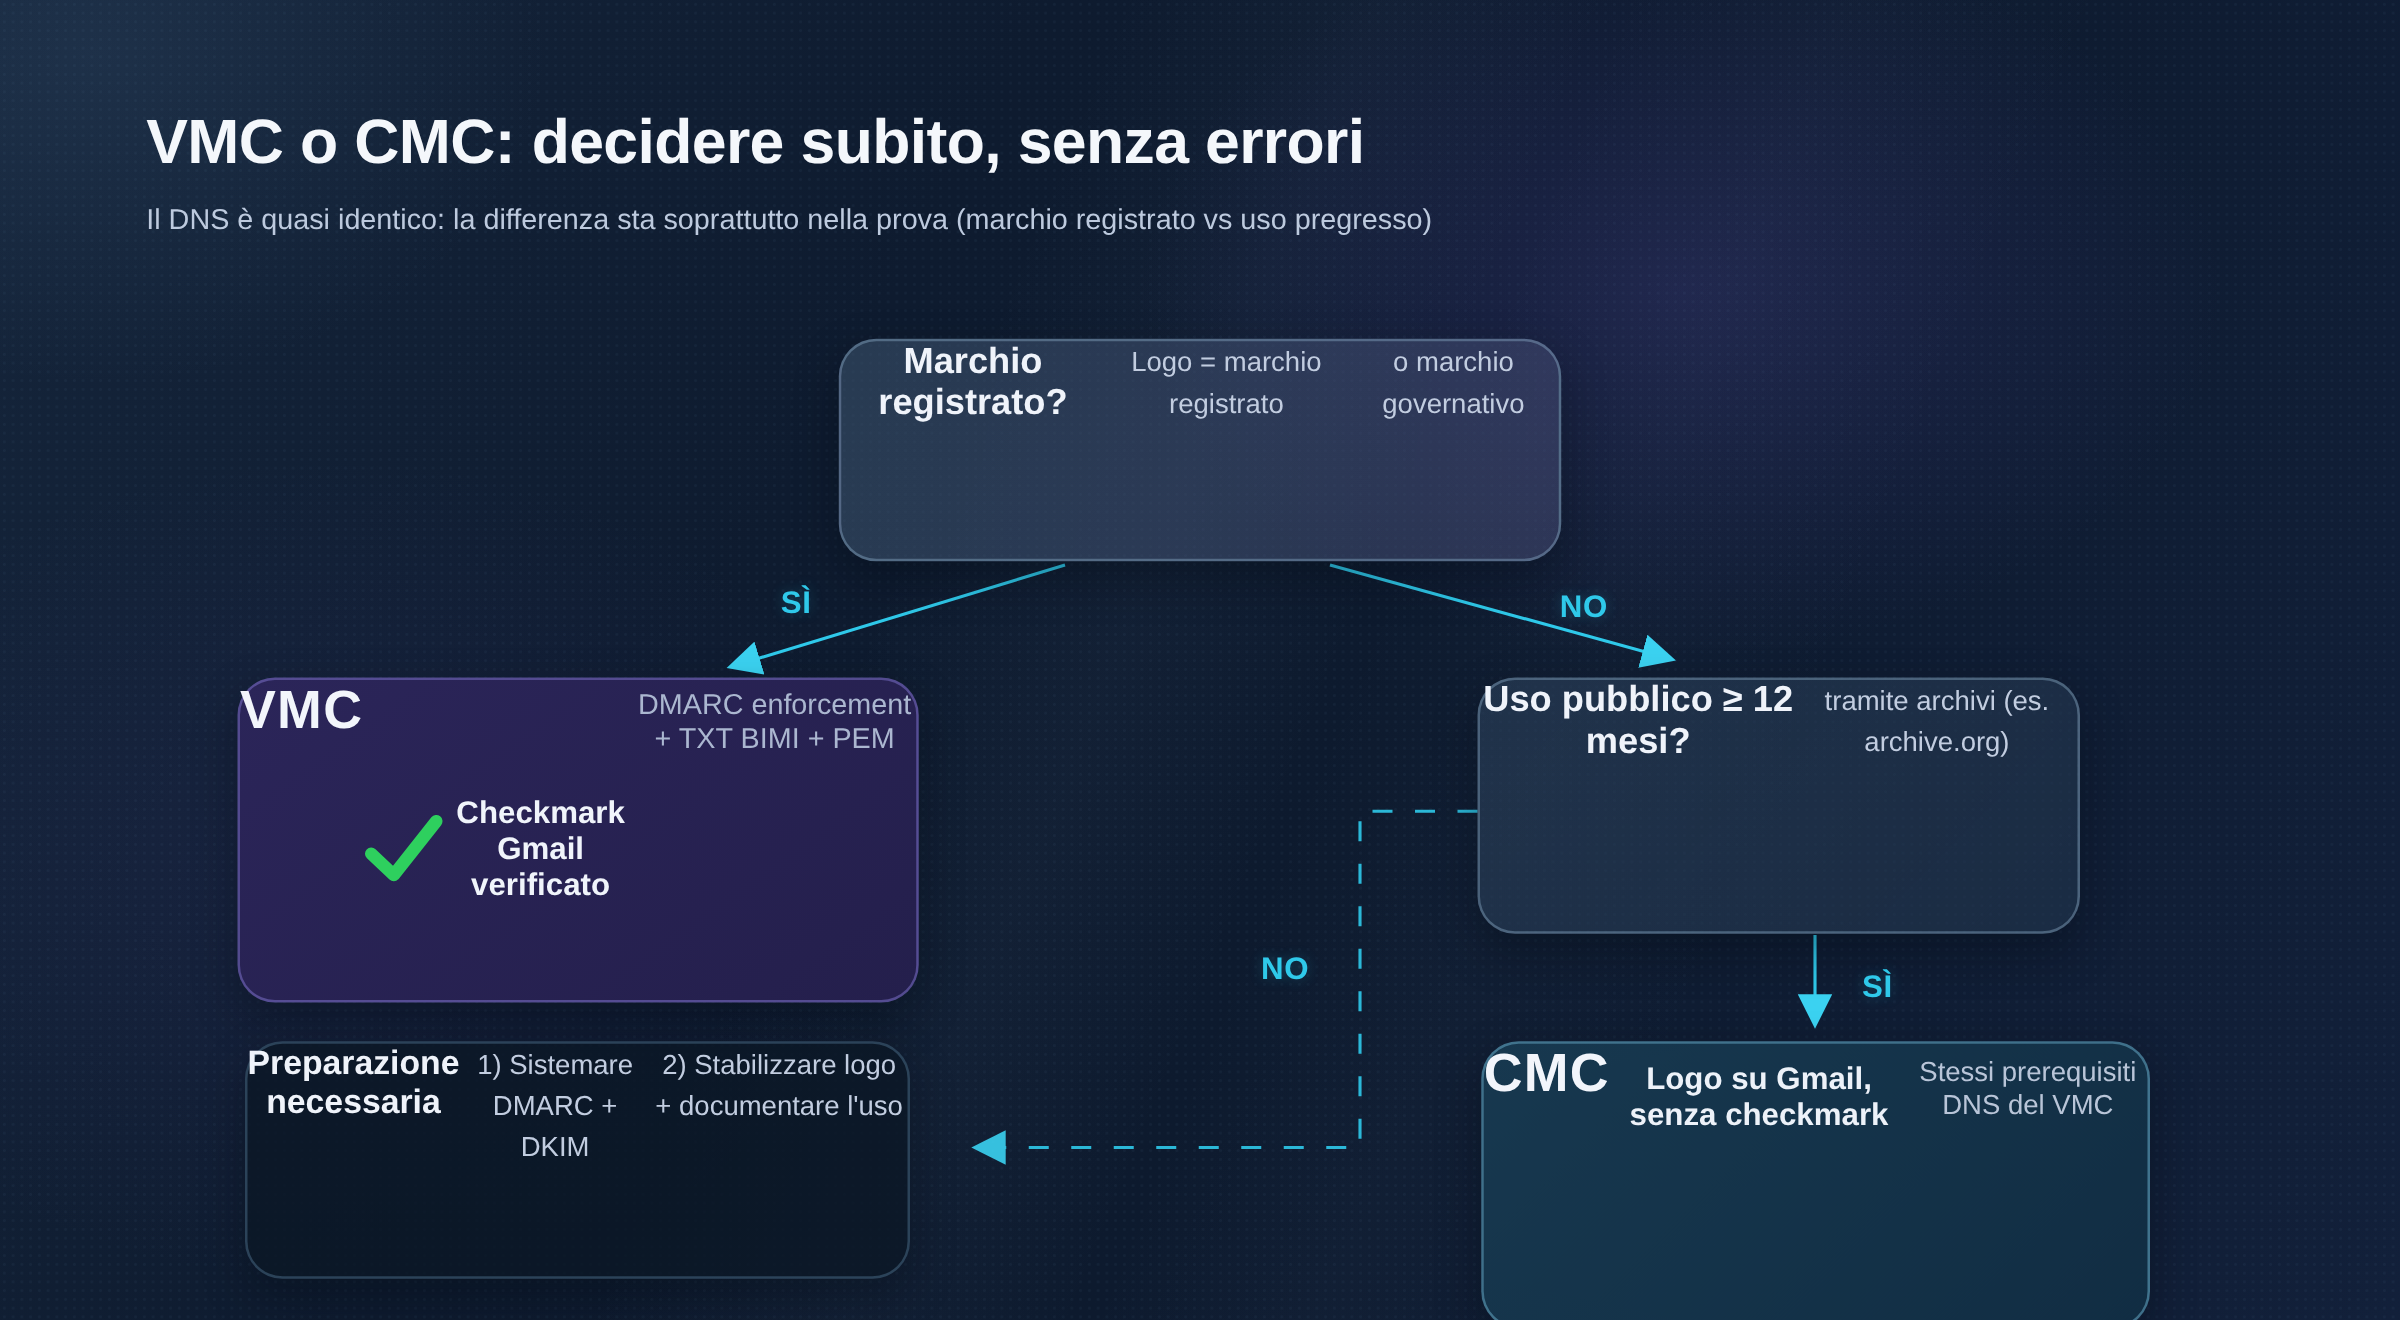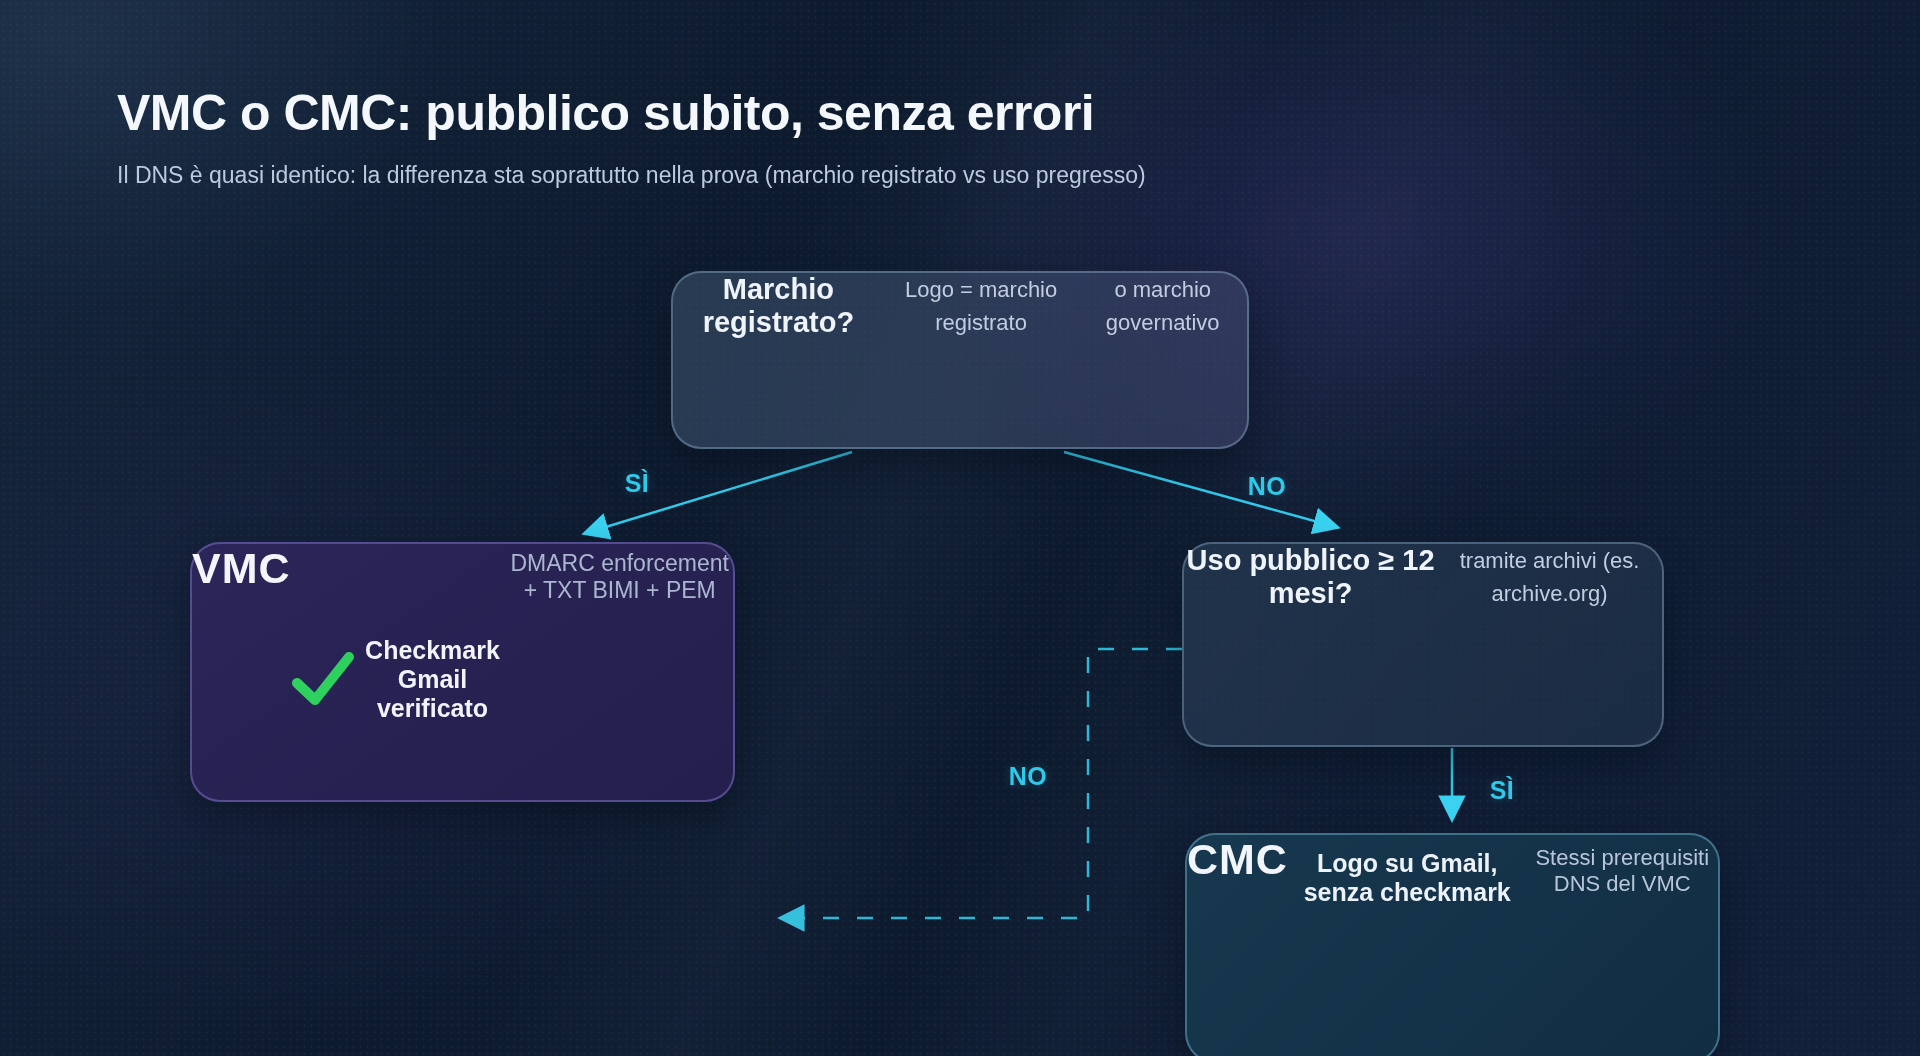--- a/index.html
+++ b/index.html
@@ -131,21 +131,21 @@
         <path d="M 0 0 L 10 5 L 0 10 z" fill="#3bd2f1"></path>
       </marker>
     </defs>
     <path d="M 852 452 L 586 533" stroke="#2fc9ea" stroke-width="2.5" fill="none" marker-end="url(#arrow)"></path>
     <path d="M 1064 452 L 1336 527" stroke="#2fc9ea" stroke-width="2.5" fill="none" marker-end="url(#arrow)"></path>
     <path d="M 1452 748 L 1452 818" stroke="#2fc9ea" stroke-width="2.5" fill="none" marker-end="url(#arrow)"></path>
     <path d="M 1182 649 L 1088 649 L 1088 918 L 782 918" stroke="#2fc9ea" stroke-width="2.5" fill="none" stroke-dasharray="16 18" opacity="0.9" marker-end="url(#arrow)"></path>
   </svg>
 
   <div class="header">
-    <div class="title">VMC o CMC: pubblico subito, senza errori</div>
+    <div class="title">VMC o CMC: decidere subito, senza errori</div>
     <div class="subtitle">Il DNS è quasi identico: la differenza sta soprattutto nella prova (marchio registrato vs uso pregresso)</div>
   </div>
 
   <div class="node node-root">
     <div class="node-heading">Marchio registrato?</div>
     <div class="node-line">Logo = marchio registrato</div>
     <div class="node-line">o marchio governativo</div>
   </div>
 
   <div class="node node-vmc">
@@ -163,19 +163,24 @@
     <div class="node-heading">Uso pubblico ≥ 12 mesi?</div>
     <div class="node-line">tramite archivi (es. archive.org)</div>
   </div>
 
   <div class="node node-cmc">
     <div class="big-title">CMC</div>
     <div class="cmc-line1">Logo su Gmail, senza checkmark</div>
     <div class="cmc-line2">Stessi prerequisiti DNS del VMC</div>
   </div>
 
+  <div class="node node-prep">
+    <div class="prep-heading">Preparazione necessaria</div>
+    <div class="node-line">1) Sistemare DMARC + DKIM</div>
+    <div class="node-line">2) Stabilizzare logo + documentare l'uso</div>
+  </div>
 
   <div class="edge-label lbl-yes-left">SÌ</div>
   <div class="edge-label lbl-no-right">NO</div>
   <div class="edge-label lbl-yes-down">SÌ</div>
   <div class="edge-label lbl-no-dashed">NO</div>
 
 </div>
 
 </body></html>

